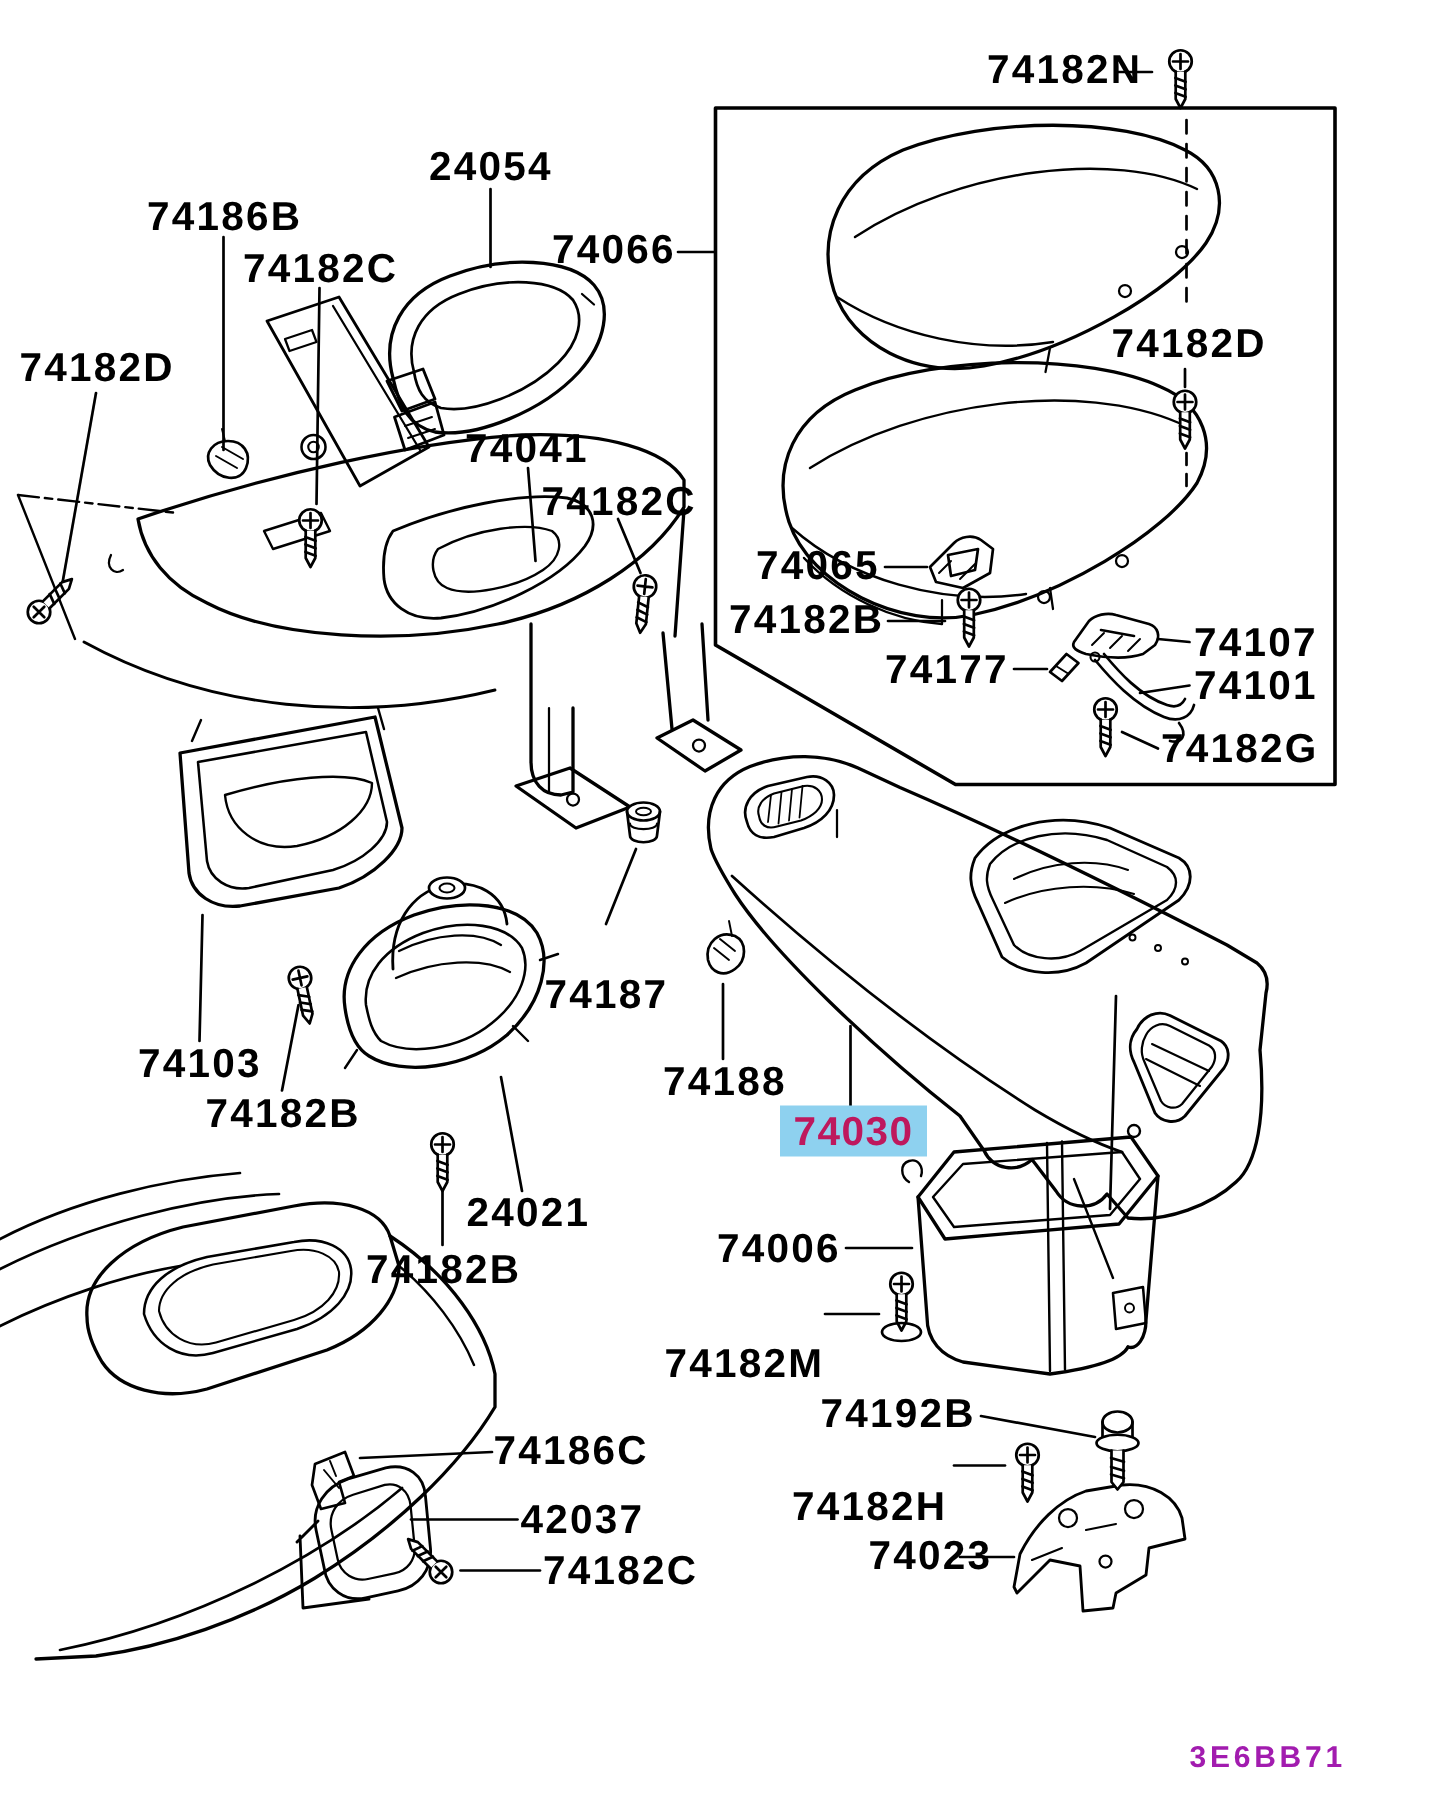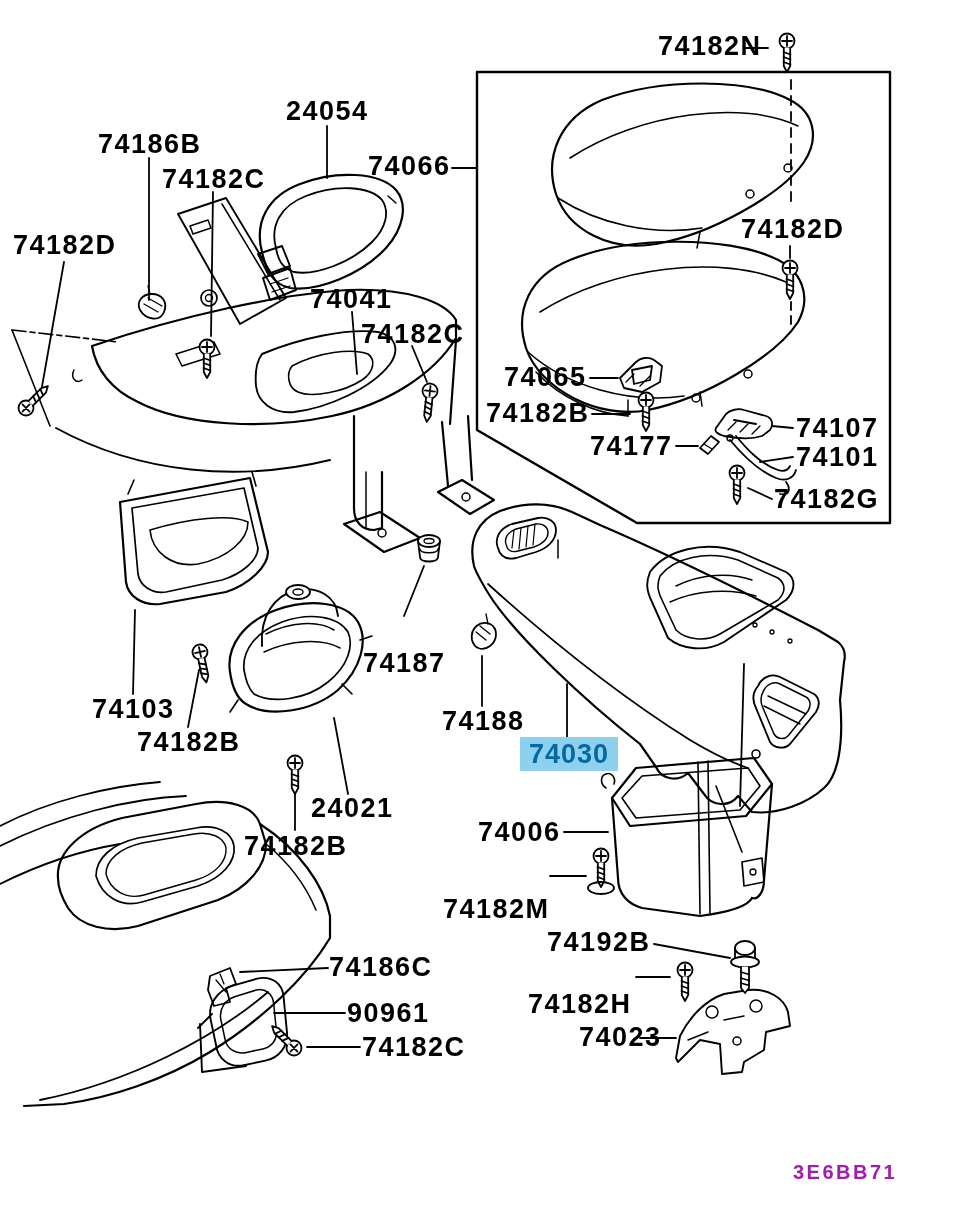--- a/index.html
+++ b/index.html
@@ -287,26 +287,26 @@
   <div class="lbl" style="left:504px; top:364px;">74065</div>
   <div class="lbl" style="left:486px; top:400px;">74182B</div>
   <div class="lbl" style="left:590px; top:433px;">74177</div>
   <div class="lbl" style="left:796px; top:415px;">74107</div>
   <div class="lbl" style="left:796px; top:444px;">74101</div>
   <div class="lbl" style="left:774px; top:486px;">74182G</div>
   <div class="lbl" style="left:363px; top:650px;">74187</div>
   <div class="lbl" style="left:92px;  top:696px;">74103</div>
   <div class="lbl" style="left:137px; top:729px;">74182B</div>
   <div class="lbl" style="left:442px; top:708px;">74188</div>
-  <div class="lbl hl" style="left: 520px; top: 737px; background: rgb(142, 209, 239); color: #0369a1;">74030</div>
+  <div class="lbl hl" style="left: 520px; top: 737px; background: rgb(142, 209, 239); color: #be185d;">74030</div>
   <div class="lbl" style="left:311px; top:795px;text-align:center;">24021</div>
   <div class="lbl" style="left:244px; top:833px;">74182B</div>
   <div class="lbl" style="left:478px; top:819px;">74006</div>
   <div class="lbl" style="left:443px; top:896px;text-align:center;">74182M</div>
   <div class="lbl" style="left:547px; top:929px;">74192B</div>
   <div class="lbl" style="left:528px; top:991px;">74182H</div>
   <div class="lbl" style="left:329px; top:954px;">74186C</div>
-  <div class="lbl" style="left:347px; top:1000px;">90961</div>
+  <div class="lbl" style="left:347px; top:1000px;">42037</div>
   <div class="lbl" style="left:362px; top:1034px;">74182C</div>
   <div class="lbl" style="left:540px; top:1024px;margin-left:39px;">74023</div>
 
   <div class="code" style="left:793px; top:1162px;">3E6BB71</div>
 </div>
 
 </body></html>

